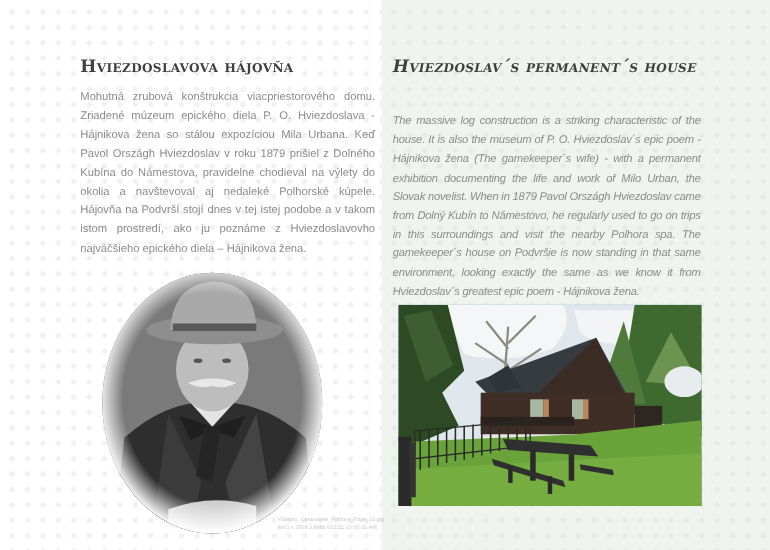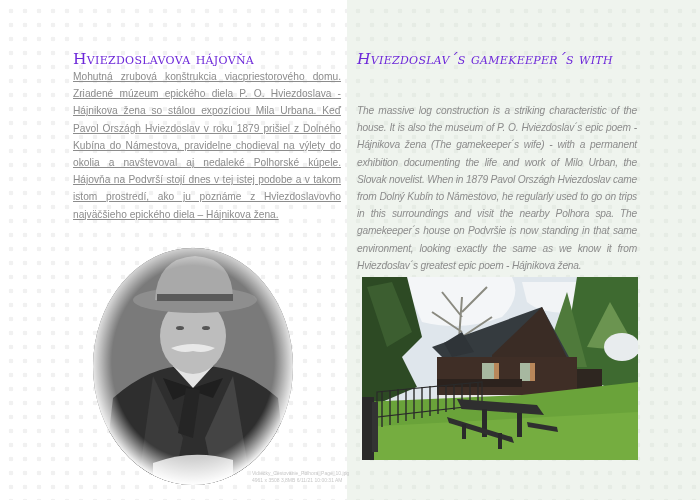--- a/index.html
+++ b/index.html
@@ -15,39 +15,39 @@
     position: absolute; left: 347px; top: 0; width: 353px; height: 500px;
     background-color: #eff4ee;
     background-image: radial-gradient(circle, #e6ece5 2.2px, transparent 2.6px);
     background-size: 14px 14px;
     background-position: 4px 4px;
   }
   .heading {
     position: absolute; margin: 0;
     font-family: "DejaVu Serif", serif;
     font-variant: small-caps;
-    font-weight: normal;
-    color: #6d28d9;
+    font-weight: bold;
+    color: #404040;
     font-size: 15.5px;
     letter-spacing: 0.3px;
     white-space: nowrap;
   }
   .heading-left { left: 73px; top: 50px; }
   .heading-right { left: 357px; top: 50px; font-style: italic; }
 
   .body-text {
     position: absolute; margin: 0;
     color: #8c8c8c;
     font-size: 10.2px;
     line-height: 17.2px;
     text-align: justify;
     text-align-last: left;
     font-family: "Liberation Sans", sans-serif;
   }
-  .body-left { left: 73px; top: 68px; width: 268px; text-decoration: underline; }
+  .body-left { left: 73px; top: 80px; width: 268px; }
   .body-right { left: 357px; top: 84px; width: 280px; font-style: italic; letter-spacing: -0.2px; margin-top: 18px; }
 
   .portrait-wrap {
     position: absolute; left: 93px; top: 248px; width: 200px; height: 237px;
     border-radius: 50%;
     background: radial-gradient(ellipse at 50% 45%, #6b6b6b 0%, #4a4a4a 45%, #9a9a9a 70%, rgba(255,255,255,0) 76%);
     overflow: hidden;
   }
   .portrait-svg { position: absolute; left: 0; top: 0; width: 200px; height: 237px; }
 
@@ -107,21 +107,21 @@
     <path d="M60 215 Q100 200 140 212 L140 237 L60 237 Z" fill="#cfcfcf"></path>
     <rect x="0" y="0" width="200" height="237" fill="url(#vign)"></rect>
   </svg>
 </div>
 
 <div class="file-caption">
   <div>Vidiecky_Cestovanie_Polhora_Page_10.jpg</div>
   <div>4961 x 3508  3,8MB  6/11/21 10:00:31 AM</div>
 </div>
 
-<h2 class="heading heading-right">Hviezdoslav´s gamekeeper´s with</h2>
+<h2 class="heading heading-right">Hviezdoslav´s permanent´s house</h2>
 <p class="body-text body-right">The massive log construction is a striking characteristic of the house. It is also the museum of P. O. Hviezdoslav´s epic poem - Hájnikova žena (The gamekeeper´s wife) - with a permanent exhibition documenting the life and work of Milo Urban, the Slovak novelist. When in 1879 Pavol Országh Hviezdoslav came from Dolný Kubín to Námestovo, he regularly used to go on trips in this surroundings and visit the nearby Polhora spa. The gamekeeper´s house on Podvršie is now standing in that same environment, looking exactly the same as we know it from Hviezdoslav´s greatest epic poem - Hájnikova žena.</p>
 
 <div class="house-photo">
   <svg class="house-svg" viewBox="0 0 276 183">
 
     <rect x="0" y="0" width="276" height="183" fill="#dfe6ec"></rect>
     <path d="M40 0 L150 0 Q160 20 140 40 Q100 55 60 45 Z" fill="#f4f6f8"></path>
     <path d="M160 5 L230 5 Q240 25 215 35 Q180 38 165 25 Z" fill="#f2f4f6"></path>
 
     <path d="M95 90 L100 20 M100 40 L80 15 M100 35 L125 10 M100 55 L70 35 M100 60 L130 40" stroke="#8a8a80" stroke-width="2" fill="none"></path>

